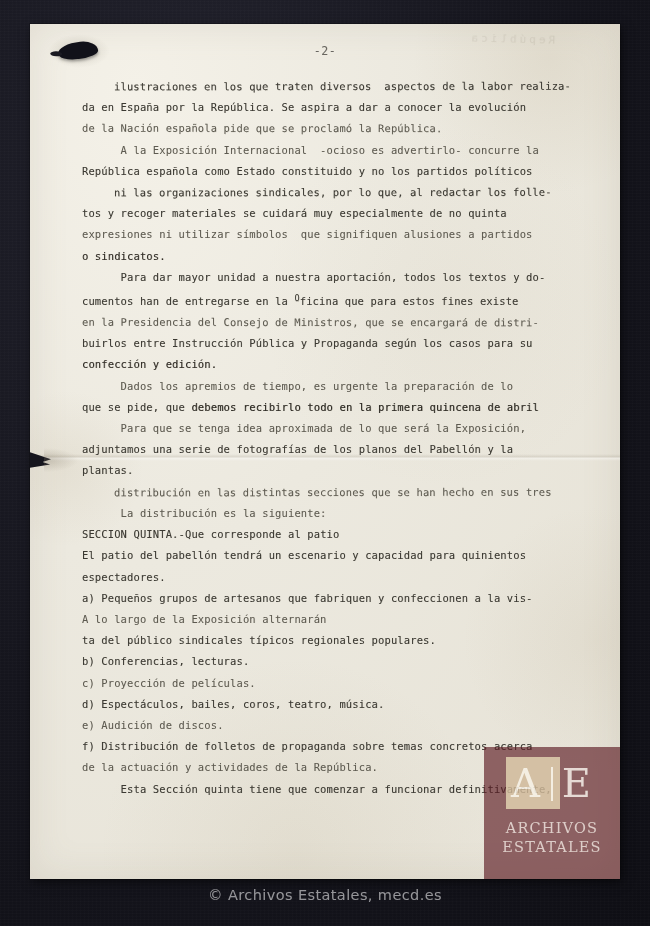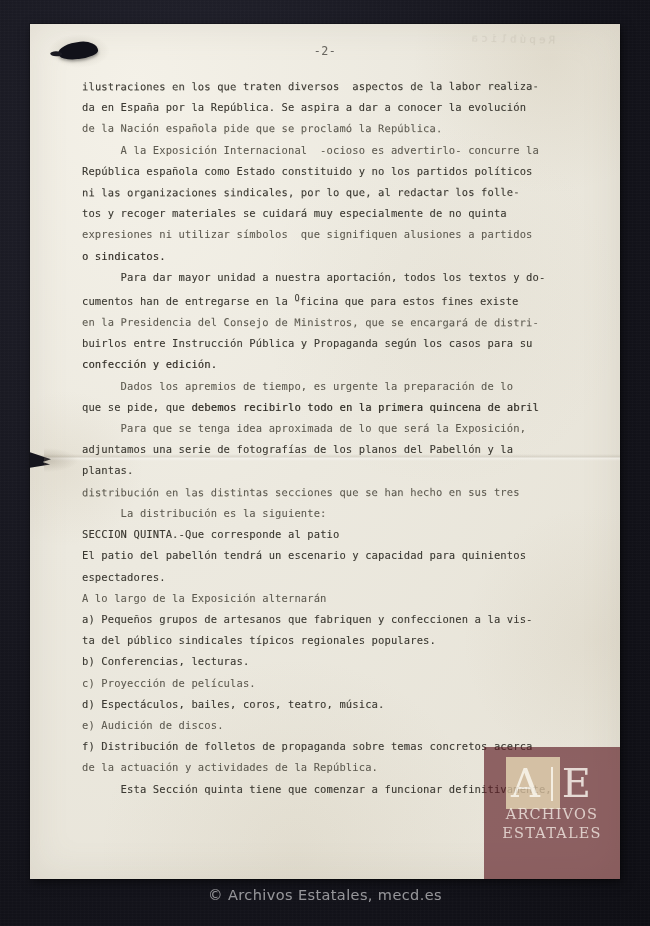--- a/index.html
+++ b/index.html
@@ -168,21 +168,21 @@
 
   .line {
     white-space: pre;
     min-height: 21.2px;
     position: relative;
   }
 
   
   .line.fade  { color: #5d5a50; text-shadow: .3px .3px .4px rgba(100,96,84,.22); }
   .line.dark  { color: #332f28; text-shadow: .45px .4px .2px rgba(50,46,38,.40); }
-  .line.tilt1 { transform: rotate(-.08deg); }
+  .line.tilt1 { transform: rotate(-.08deg); margin-left: 32px; }
   .line.tilt2 { transform: rotate(.07deg); }
 
   .u { text-underline-offset: 2.5px; text-decoration-thickness: .8px; }
   .heavy { color: #2e2b24; text-shadow: .5px .45px .2px rgba(44,40,32,.45); }
   .sup-o { vertical-align: .45em; font-size: .82em; }
 
   
   .ae-watermark {
     position: absolute;
     right: 0px;
@@ -218,21 +218,21 @@
     display: inline-block;
     width: 2px;
     height: 34px;
     background: rgba(255,252,245,.80);
     margin: 0 9px;
     vertical-align: -4px;
   }
   .ae-name {
     position: absolute;
     left: 0; right: 0;
-    top: 58px;
+    top: 72px;
     text-align: center;
     font-family: "DejaVu Serif", "Liberation Serif", serif;
     font-size: 14.5px;
     line-height: 19px;
     color: rgba(255,250,242,.72);
     letter-spacing: 1.2px;
   }
 
   
   .copyright-strip {
@@ -299,22 +299,22 @@
       <div class="line fade">      Para que se tenga idea aproximada de lo que será la Exposición,</div>
       <div class="line">adjuntamos una serie de fotografías de los planos del Pabellón y la</div>
       <div class="line">plantas.</div>
       <div class="line fade tilt1">distribución en las distintas secciones que se han hecho en sus tres</div>
       <div class="line fade">      La distribución es la siguiente:</div>
 
       <div class="line"><span class="u">SECCION QUINTA</span><span>.-Que corresponde al patio</span></div>
 
       <div class="line">El patio del pabellón tendrá un escenario y capacidad para quinientos</div>
       <div class="line">espectadores.</div>
+      <div class="line">a) Pequeños grupos de artesanos que fabriquen y confeccionen a la vis-</div>
       <div class="line fade">A lo largo de la Exposición alternarán</div>
-      <div class="line">a) Pequeños grupos de artesanos que fabriquen y confeccionen a la vis-</div>
       <div class="line">ta del público sindicales típicos regionales populares.</div>
       <div class="line">b) Conferencias, lecturas.</div>
       <div class="line fade">c) Proyección de películas.</div>
       <div class="line">d) Espectáculos, bailes, coros, teatro, música.</div>
       <div class="line fade">e) Audición de discos.</div>
       <div class="line">f) Distribución de folletos de propaganda sobre temas concretos acerca</div>
       <div class="line fade">de la actuación y actividades de la República.</div>
       <div class="line">      Esta Sección quinta tiene que comenzar a funcionar definitivamente,</div>
 
     </div>

